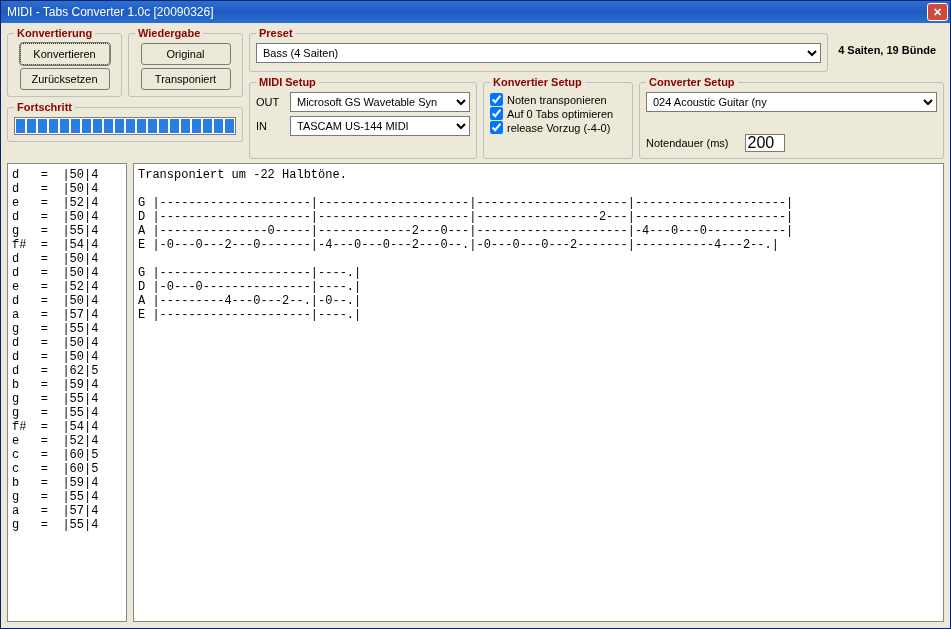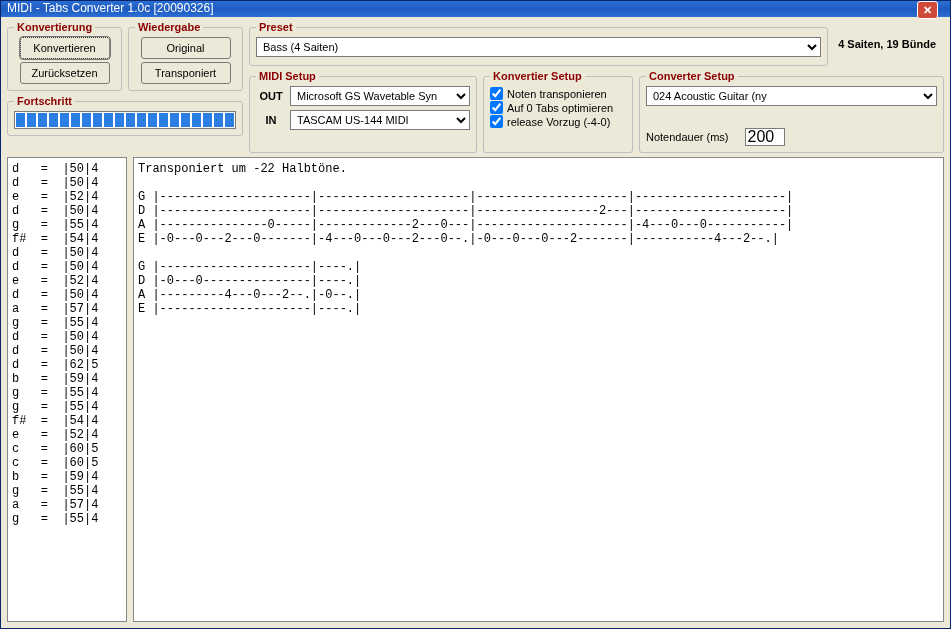--- a/index.html
+++ b/index.html
@@ -12,25 +12,26 @@
   }
   .window {
     width: 951px;
     height: 629px;
     background: #ece9d8;
     border: 1px solid #0a246a;
     display: flex;
     flex-direction: column;
   }
   .titlebar {
-    height: 16px;
+    height: 22px;
     background: linear-gradient(to bottom, #2a6fd4 0%, #1f5bc0 50%, #2a6fd4 100%);
     color: #fff;
     display: flex;
-    padding: 0 12px 0 6px;
+    align-items: center;
+    padding: 0 2px 0 6px;
     font-size: 12px;
   }
   .titlebar .title { flex: 1; }
   .titlebar .close-btn {
     width: 21px; height: 18px;
     background: #d04a3a;
     border: 1px solid #fff;
     border-radius: 3px;
     color: #fff;
     font-weight: bold;
@@ -138,22 +139,22 @@
   .wiedergabe-setup { flex: 1; }
   .midi-setup .row {
     display: flex;
     align-items: center;
     gap: 4px;
     margin-bottom: 4px;
   }
   .midi-setup .row:last-child { margin-bottom: 0; }
   .midi-setup .lbl {
     width: 30px;
-    text-align: center;
-    font-weight: bold;
+    text-align: left;
+    font-weight: normal;
   }
   .midi-setup select { flex: 1; }
   .konv-setup label {
     display: flex;
     align-items: center;
     gap: 4px;
     font-size: 11px;
     margin: 1px 0;
     white-space: nowrap;
   }

